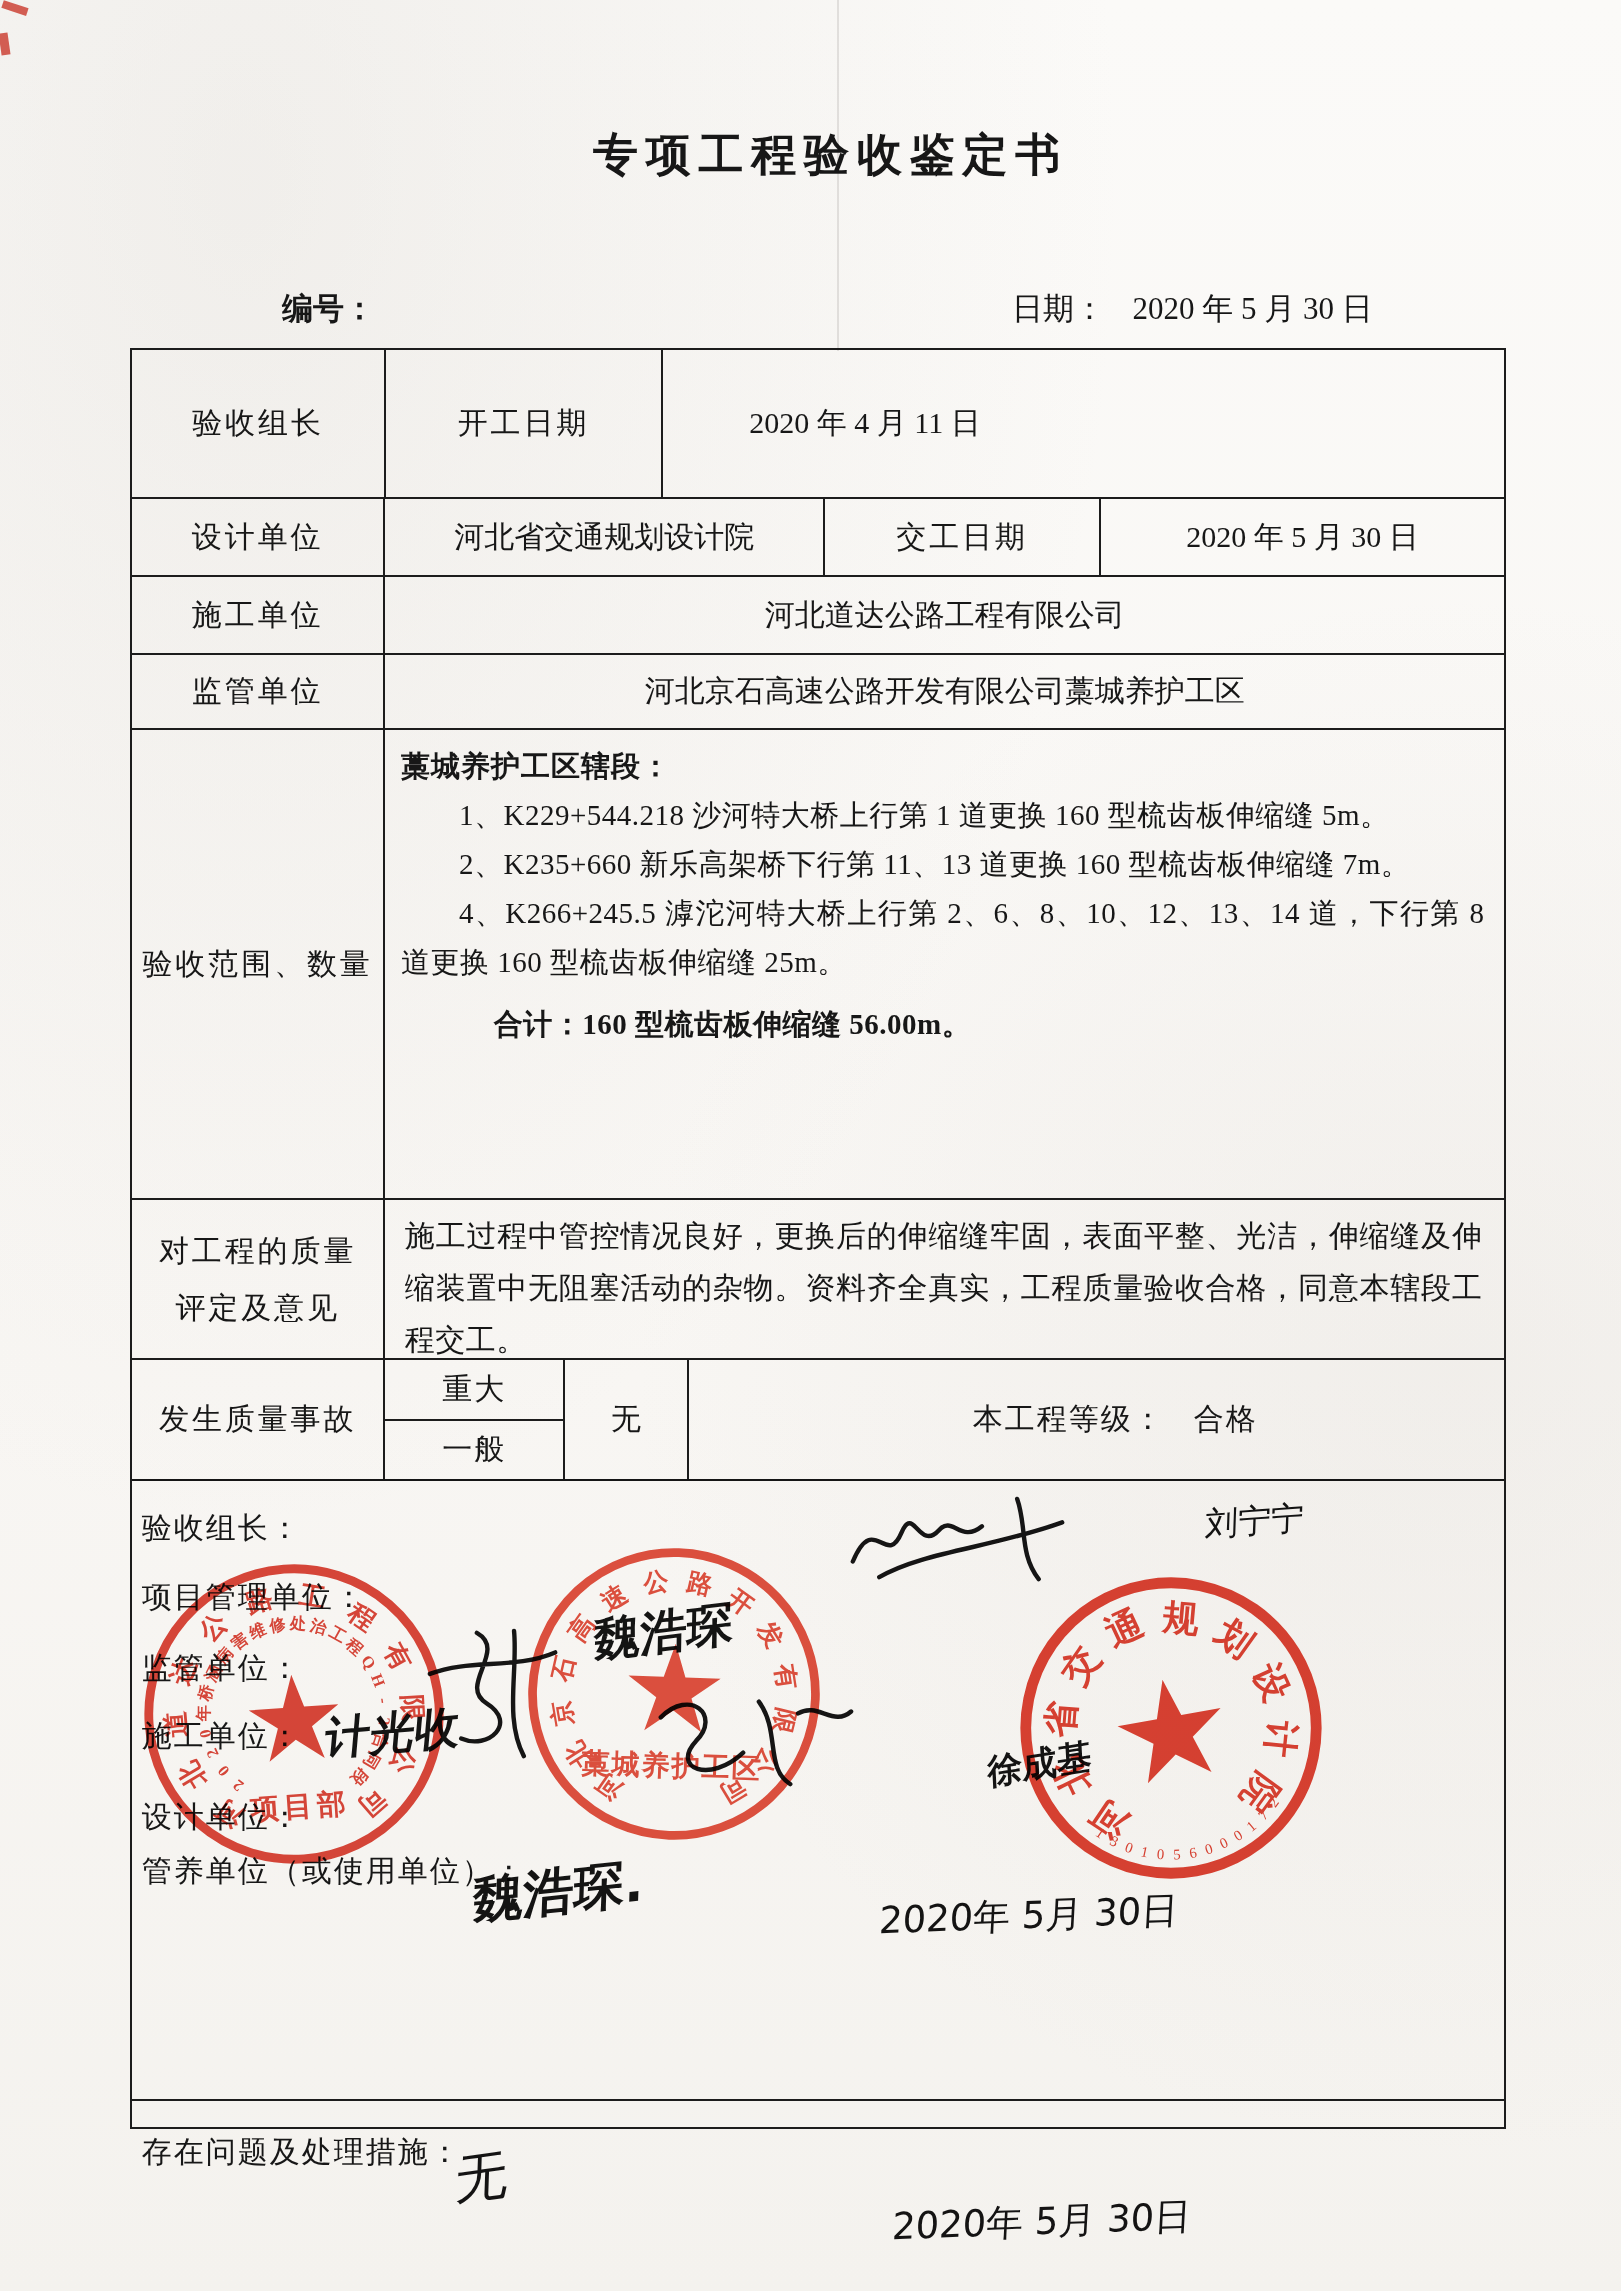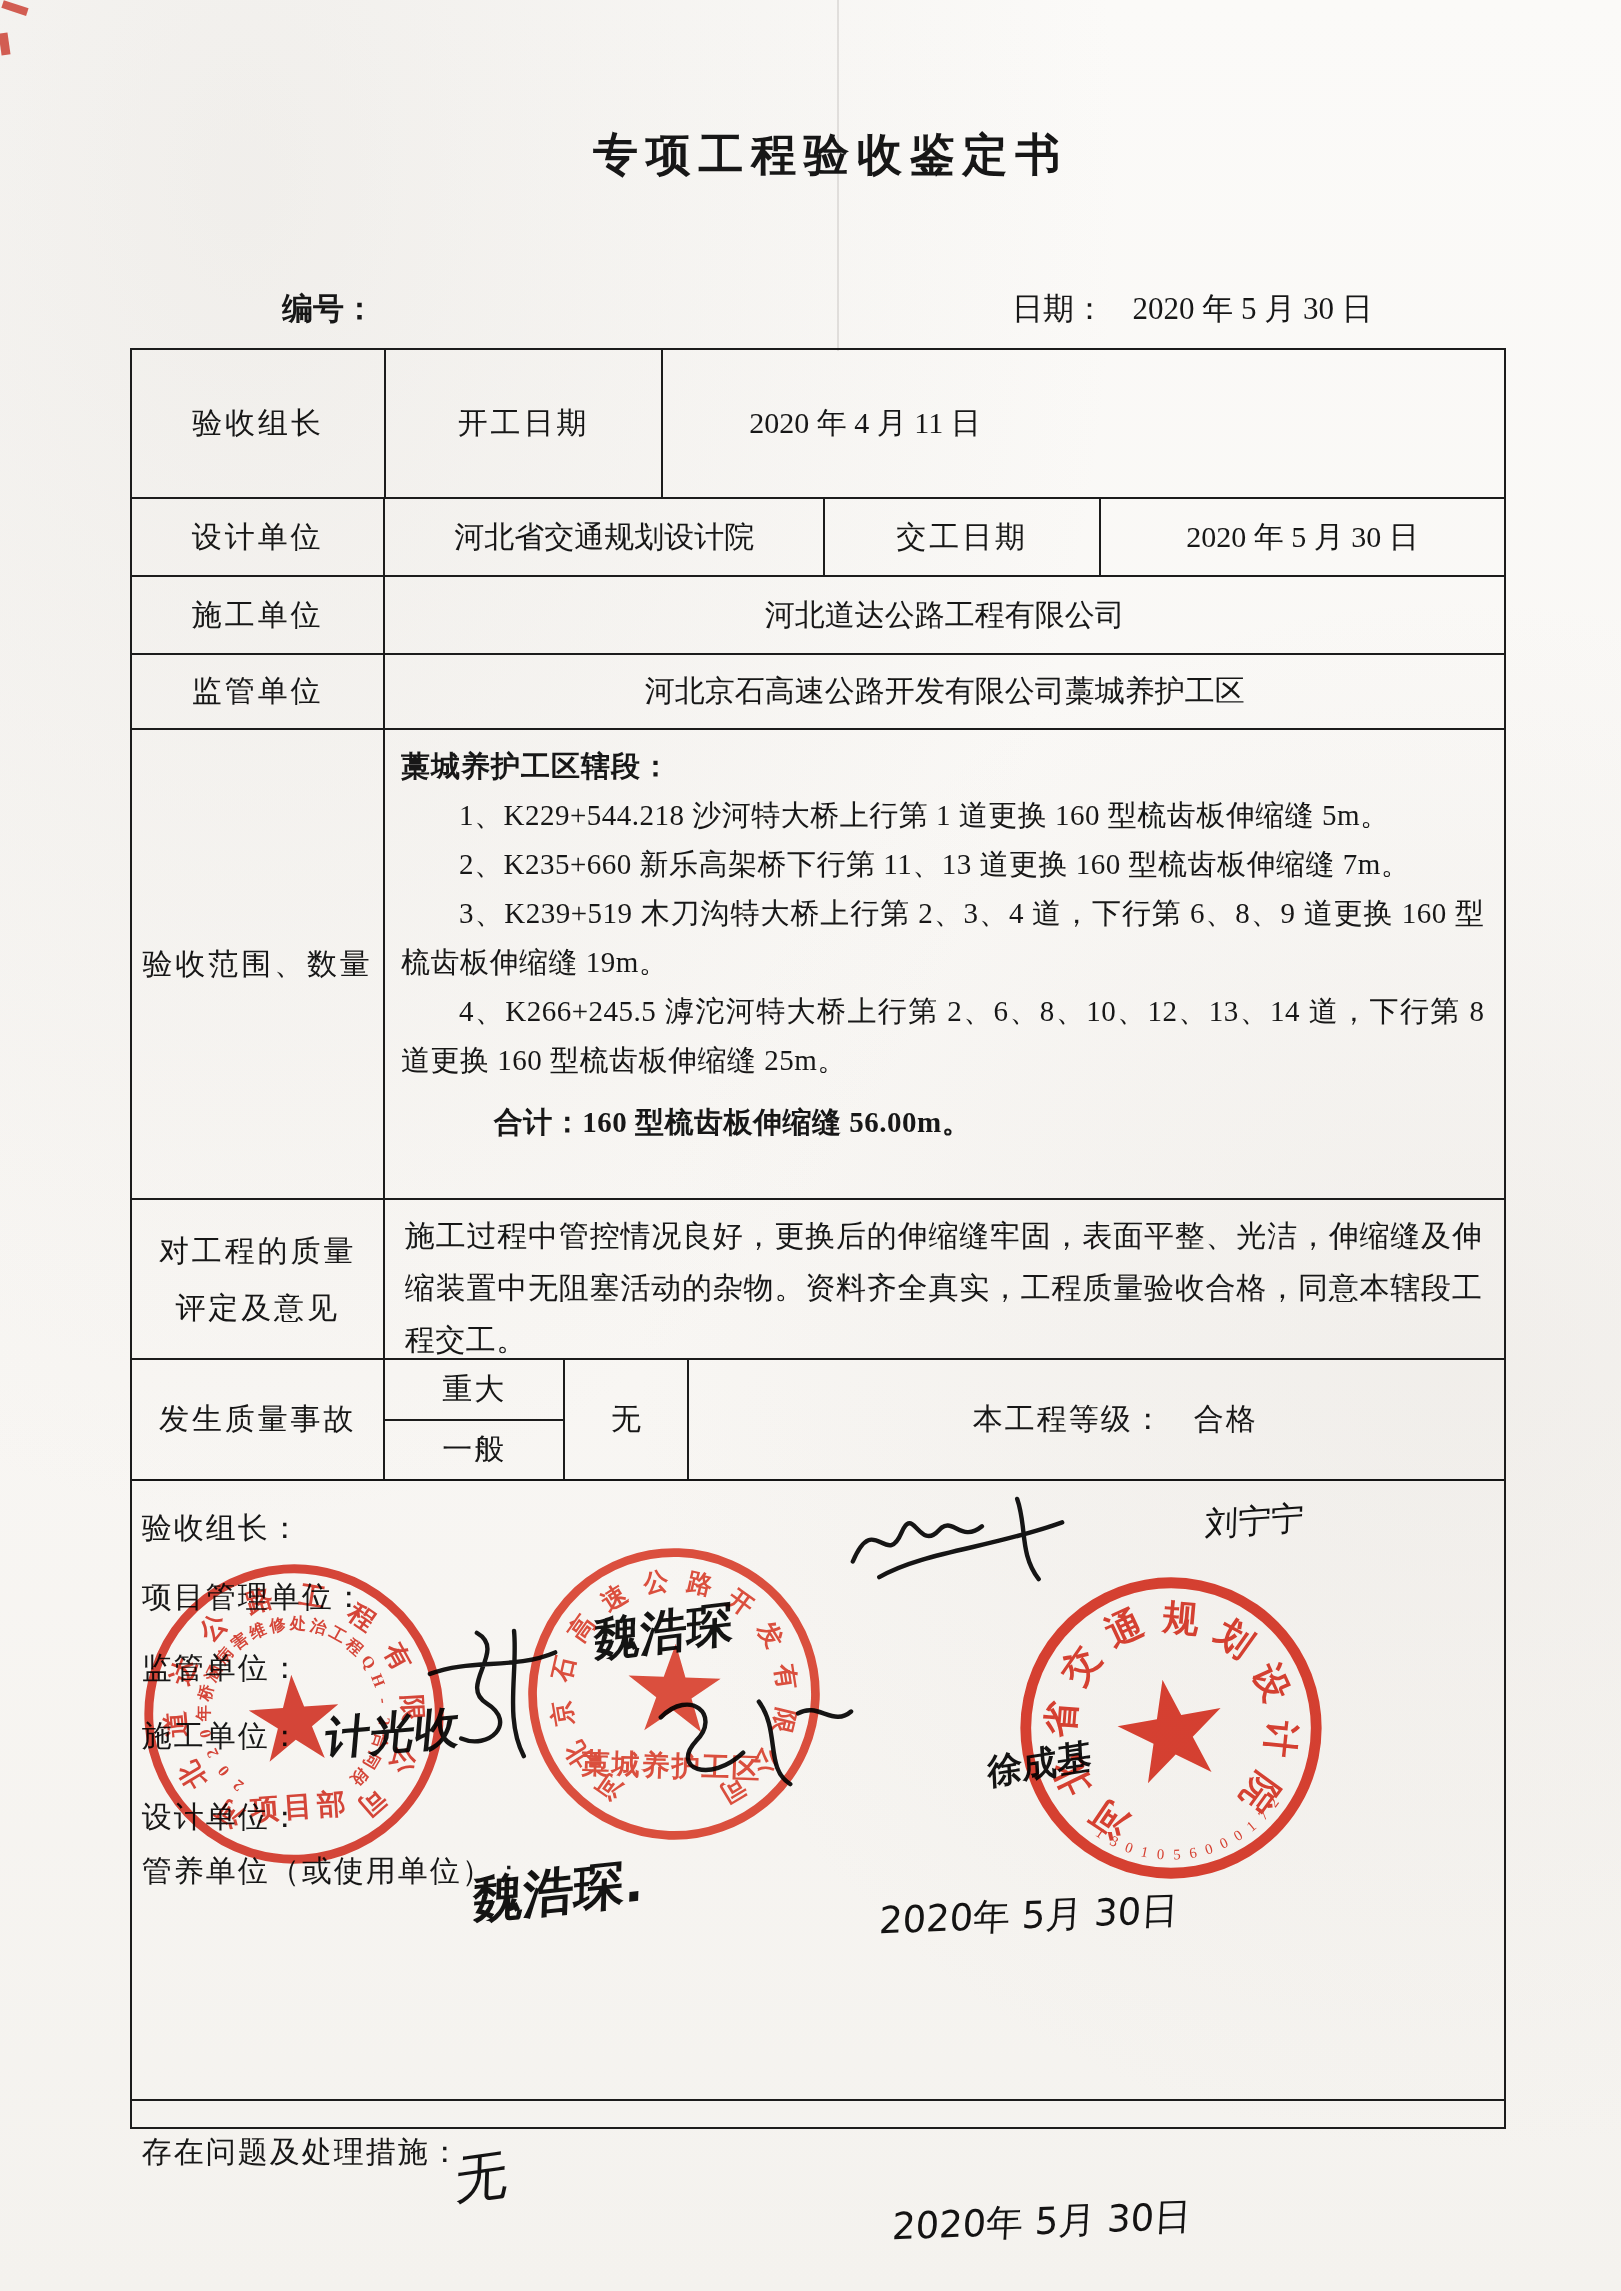--- a/index.html
+++ b/index.html
@@ -93,21 +93,20 @@
       <div class="td center" style="width:1124px;">河北京石高速公路开发有限公司藁城养护工区</div>
     </div>
 
     <div class="tr" style="height:470px;">
       <div class="td label" style="width:252px;">验收范围、数量</div>
       <div class="td" style="width:1124px;">
         <div class="scope">
           <p class="head">藁城养护工区辖段：</p>
           <p>1、K229+544.218 沙河特大桥上行第 1 道更换 160 型梳齿板伸缩缝 5m。</p>
           <p>2、K235+660 新乐高架桥下行第 11、13 道更换 160 型梳齿板伸缩缝 7m。</p>
-          <p>3、K239+519 木刀沟特大桥上行第 2、3、4 道，下行第 6、8、9 道更换 160 型梳齿板伸缩缝 19m。</p>
           <p>4、K266+245.5 滹沱河特大桥上行第 2、6、8、10、12、13、14 道，下行第 8 道更换 160 型梳齿板伸缩缝 25m。</p>
           <p class="total">合计：160 型梳齿板伸缩缝 56.00m。</p>
         </div>
       </div>
     </div>
 
     <div class="tr" style="height:160px;">
       <div class="td label" style="width:252px;">
         <div style="line-height:1.9;">
           <div>对工程的质量</div>

